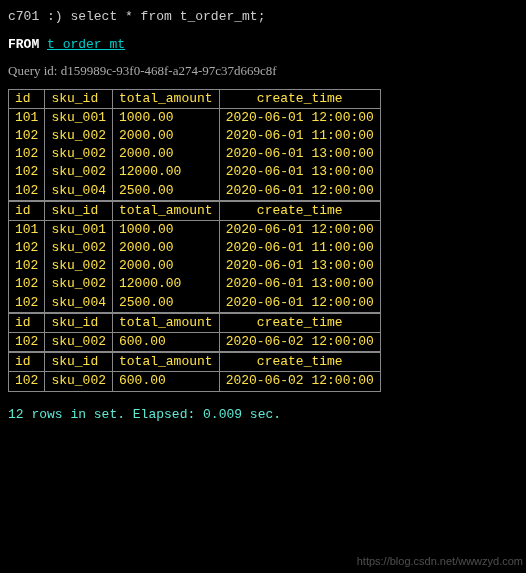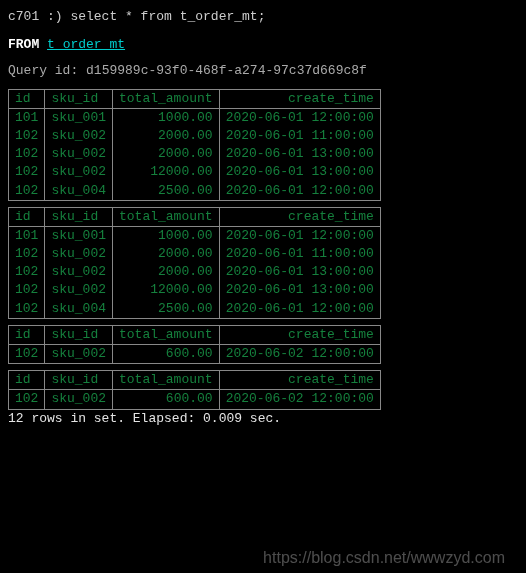--- a/index.html
+++ b/index.html
@@ -9,51 +9,50 @@
     color: #cccccc;
     font-family: "Courier New", monospace;
     font-size: 13px;
     line-height: 1.4;
     width: 526px;
     box-sizing: border-box;
   }
   .prompt { color: #cccccc; font-family: Liberation Mono, monospace; }
   .kw { color: #ffffff; font-weight: bold; }
   .ident { color: #00cccc; text-decoration: underline; }
-  .query-id { color: #aaaaaa; margin: 8px 0; }
+  .query-id { color: #aaaaaa; margin: 8px 0; font-family: Liberation Serif, serif; }
   .block-table {
     border-collapse: collapse;
-    margin-top: 6px;
-    color: #15803d;
+    color: #fde047;
     border-radius: 16px;
   }
   .block-table th, .block-table td {
     border-left: 1px solid #888;
     border-right: 1px solid #888;
     padding: 0 6px;
     font-weight: normal;
     white-space: pre;
   }
   .block-table th {
     border-top: 1px solid #888;
     border-bottom: 1px solid #888;
     position: relative;
   }
   .block-table tbody tr:last-child td {
     border-bottom: 1px solid #888;
   }
-  .r { text-align: right; }
+  .r { }
   .l { text-align: left; }
-  .footer { color: #e5e5e5; }
+  .footer { margin-top: 14px; color: #5eead4; }
   .watermark {
     position: fixed;
     bottom: 4px;
-    right: 21px;
+    right: 3px;
     color: rgba(220,220,220,0.35);
-    font-size: 16px;
+    font-size: 11px;
     font-family: Arial, sans-serif;
   }
 </style>
 </head>
 <body>
 
 <div class="prompt">c701 :) select * from t_order_mt;</div>
 
 <div style="margin-top:10px;">
   <div>

